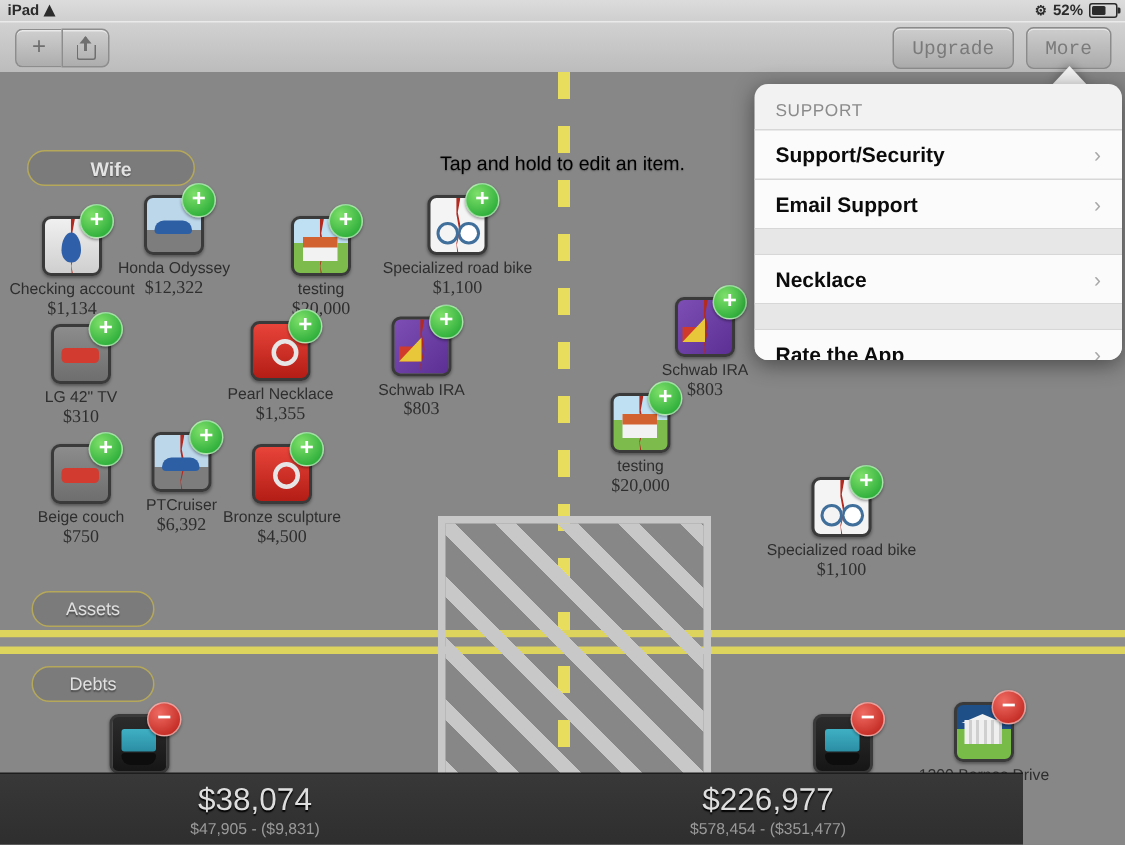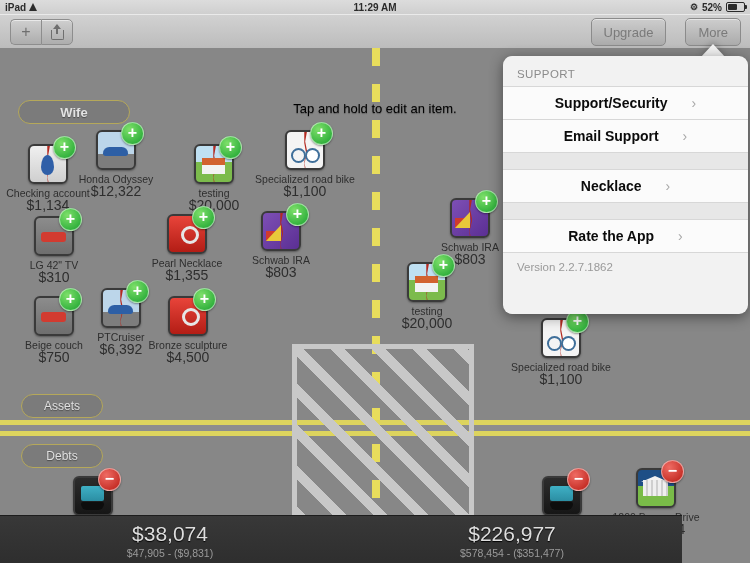--- a/index.html
+++ b/index.html
@@ -59,21 +59,21 @@
     border:1.6px solid #6f6f6f;border-top:none;border-radius:0 0 2px 2px;
   }
   .share-ico .arrow{
     position:absolute;left:5.5px;top:0;width:1.6px;height:9px;background:#6f6f6f;
   }
   .share-ico .arrow::before{
     content:"";position:absolute;left:-3px;top:-1px;width:0;height:0;
     border-left:4px solid transparent;border-right:4px solid transparent;
     border-bottom:5px solid #6f6f6f;
   }
-  .right-btns{position:absolute;right:9px;top:4px;display:flex;gap:19px;}
+  .right-btns{position:absolute;right:9px;top:4px;display:flex;gap:8px;font-family:Liberation Mono, monospace;}
   .pill-btn{
     height:26px;padding:0 12px;border-radius:5px;
     background:linear-gradient(#cdcdcd,#ababab);
     border:1px solid #8b8b8b;
     display:flex;align-items:center;justify-content:center;
     font-size:13px;color:#7a7a7a;
     box-shadow:inset 0 1px 0 rgba(255,255,255,.5);
   }
 
   
@@ -145,21 +145,21 @@
   .badge{
     position:absolute;right:-8px;top:-8px;width:21px;height:21px;border-radius:50%;
     display:flex;align-items:center;justify-content:center;
     font-size:16px;font-weight:bold;color:#fff;line-height:0;
     box-shadow:0 1px 2px rgba(0,0,0,.4);border:1px solid rgba(255,255,255,.5);
   }
   .badge.plus{background:radial-gradient(circle at 35% 30%,#7ee06a,#18a12e);}
   .badge.minus{background:radial-gradient(circle at 35% 30%,#ef6b63,#b81b13);}
   .badge span{display:block;margin-top:-1px;}
   .lbl{font-size:10.5px;color:#2e2e2e;line-height:12px;margin-top:3px;white-space:nowrap;}
-  .amt{font-size:14px;color:#2e2e2e;line-height:12px;white-space:nowrap;}
+  .amt{font-size:12px;color:#2e2e2e;line-height:12px;white-space:nowrap;font-family:Liberation Serif, serif;}
 
   
   .art-bag{background:linear-gradient(#f0f0f0,#cfcfcf);}
   .art-bag::after{content:"";position:absolute;left:11px;top:9px;width:13px;height:20px;border-radius:50% 50% 48% 48%/60% 60% 40% 40%;background:#2f5fa8;}
   .art-car{background:linear-gradient(#bcd6ea 60%,#7d7d7d 60%);}
   .art-car::after{content:"";position:absolute;left:5px;top:15px;width:25px;height:9px;border-radius:7px 7px 3px 3px;background:#2d5fa5;}
   .art-house{background:linear-gradient(#bfe0f2 45%,#7cbb4c 45%);}
   .art-house::after{content:"";position:absolute;left:6px;top:12px;width:23px;height:16px;background:#f2f2f2;border-top:7px solid #d2622f;box-sizing:border-box;}
   .art-sofa{background:linear-gradient(#8c8c8c,#6e6e6e);}
   .art-sofa::after{content:"";position:absolute;left:5px;top:14px;width:25px;height:10px;border-radius:3px;background:#d23b30;}
@@ -186,57 +186,56 @@
     border-top:1px solid #1d1d1d;
   }
   .tot{position:absolute;top:6px;width:340px;text-align:center;}
   .tot.left{left:0;}
   .tot.right{right:0;}
   .tot .big{font-size:21px;color:#dedede;line-height:24px;text-shadow:0 1px 1px #000;}
   .tot .sub{font-size:10.5px;color:#9a9a9a;line-height:14px;}
 
   
   .popover{
-    position:absolute;left:503px;top:56px;width:245px;height:258px;
+    position:absolute;left:503px;top:56px;width:245px;height:184px;
     background:#f2f2f2;border-radius:9px;
     box-shadow:0 3px 14px rgba(0,0,0,.45);
     overflow:hidden;
   }
   .pop-arrow{
     position:absolute;left:700px;top:44px;width:0;height:0;
     border-left:13px solid transparent;border-right:13px solid transparent;
     border-bottom:14px solid #f2f2f2;
     filter:drop-shadow(0 -2px 3px rgba(0,0,0,.25));
   }
   .pop-header{
     padding:12px 14px 6px 14px;font-size:11.5px;color:#8b8b8b;
     letter-spacing:.4px;
   }
   .pop-row{
     height:32px;padding:0 14px;background:#fbfbfb;
     border-top:1px solid #d7d7d7;border-bottom:1px solid #d7d7d7;
-    display:flex;align-items:center;justify-content:center;
+    display:flex;align-items:center;justify-content:space-between;
     font-size:14px;color:#0b0b0b;font-weight:bold;gap:24px;
   }
   .pop-row + .pop-row{border-top:none;}
   .chev{color:#a8a8a8;font-size:14px;font-weight:normal;}
   .pop-gap{height:16px;background:#e7e7e7;}
   .pop-version{padding:8px 14px;font-size:11.5px;color:#9a9a9a;background:#f2f2f2;}
 </style>
 </head>
 <body>
 
 <div id="app">
 
   <div class="statusbar">
     <div class="sb-left">
       <span>iPad</span>
       <span class="wifi-ico"></span>
     </div>
-    <div class="sb-center">11:29 AM</div>
     <div class="sb-right">
       <span class="bt-ico">⚙</span>
       <span>52%</span>
       <span class="batt">
           <i></i>
         </span>
     </div>
   </div>
 
   <div class="toolbar">

